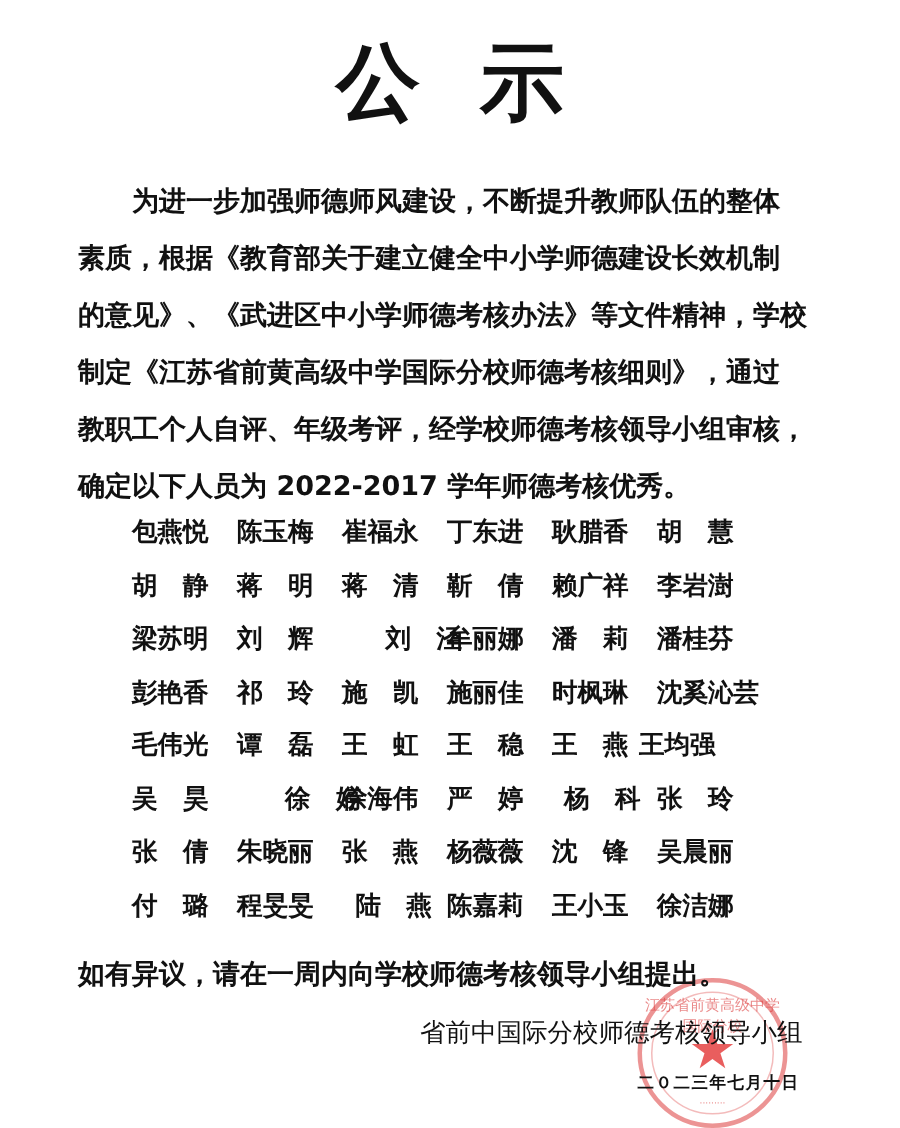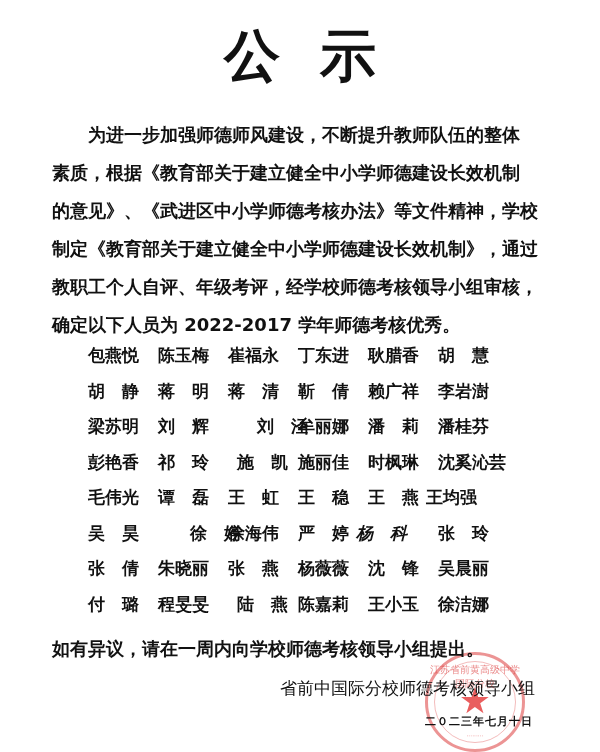--- a/index.html
+++ b/index.html
@@ -28,21 +28,21 @@
 </style>
 </head>
 <body>
 
 <div class="title">公示</div>
 
 <div class="para" style="top:122px;">
   <div class="line" style="top:0px;">　　为进一步加强师德师风建设，不断提升教师队伍的整体</div>
   <div class="line" style="top:38px;">素质，根据《教育部关于建立健全中小学师德建设长效机制</div>
   <div class="line" style="top:76px;">的意见》、《武进区中小学师德考核办法》等文件精神，学校</div>
-  <div class="line" style="top:114px;">制定《教育部关于建立健全中小学师德建设长效机制》，通过</div>
+  <div class="line" style="top:114px;">制定《江苏省前黄高级中学国际分校师德考核细则》，通过</div>
   <div class="line" style="top:152px;">教职工个人自评、年级考评，经学校师德考核领导小组审核，</div>
   <div class="line" style="top:190px;">确定以下人员为 2022-2017 学年师德考核优秀。</div>
 </div>
 
 <div class="names" id="names">
     <div class="name-row" style="top: 0px;">
       <span class="name" style="left: 0px;">包燕悦</span>
       <span class="name" style="left: 70px;">陈玉梅</span>
       <span class="name" style="left: 140px;">崔福永</span>
       <span class="name" style="left: 210px;">丁东进</span>
@@ -61,39 +61,39 @@
       <span class="name" style="left: 0px;">梁苏明</span>
       <span class="name" style="left: 70px;">刘　辉</span>
       <span class="name" style="left: 140px; margin-left: 29px;">刘　泾</span>
       <span class="name" style="left: 210px;">牟丽娜</span>
       <span class="name" style="left: 280px;">潘　莉</span>
       <span class="name" style="left: 350px;">潘桂芬</span>
     </div>
     <div class="name-row" style="top: 106.5px;">
       <span class="name" style="left: 0px;">彭艳香</span>
       <span class="name" style="left: 70px;">祁　玲</span>
-      <span class="name" style="left: 140px; text-align: right;">施　凯</span>
+      <span class="name" style="left: 140px;">施　凯</span>
       <span class="name" style="left: 210px;">施丽佳</span>
       <span class="name" style="left: 280px;">时枫琳</span>
       <span class="name" style="left: 350px;">沈奚沁芸</span>
     </div>
     <div class="name-row" style="top: 142px;">
       <span class="name" style="left: 0px;">毛伟光</span>
       <span class="name" style="left: 70px;">谭　磊</span>
       <span class="name" style="left: 140px;">王　虹</span>
       <span class="name" style="left: 210px;">王　稳</span>
       <span class="name" style="left: 280px;">王　燕</span>
       <span class="name" style="left: 338px;">王均强</span>
     </div>
     <div class="name-row" style="top: 177.5px;">
       <span class="name" style="left: 0px;">吴　昊</span>
       <span class="name" style="left: 70px; margin-left: 32px;">徐　婷</span>
       <span class="name" style="left: 140px;">徐海伟</span>
       <span class="name" style="left: 210px;">严　婷</span>
-      <span class="name" style="left: 268px; font-style: italic;">杨　科</span>
+      <span class="name" style="left: 288px;">杨　科</span>
       <span class="name" style="left: 350px;">张　玲</span>
     </div>
     <div class="name-row" style="top: 213px;">
       <span class="name" style="left: 0px;">张　倩</span>
       <span class="name" style="left: 70px;">朱晓丽</span>
       <span class="name" style="left: 140px;">张　燕</span>
       <span class="name" style="left: 210px;">杨薇薇</span>
       <span class="name" style="left: 280px;">沈　锋</span>
       <span class="name" style="left: 350px;">吴晨丽</span>
     </div>

